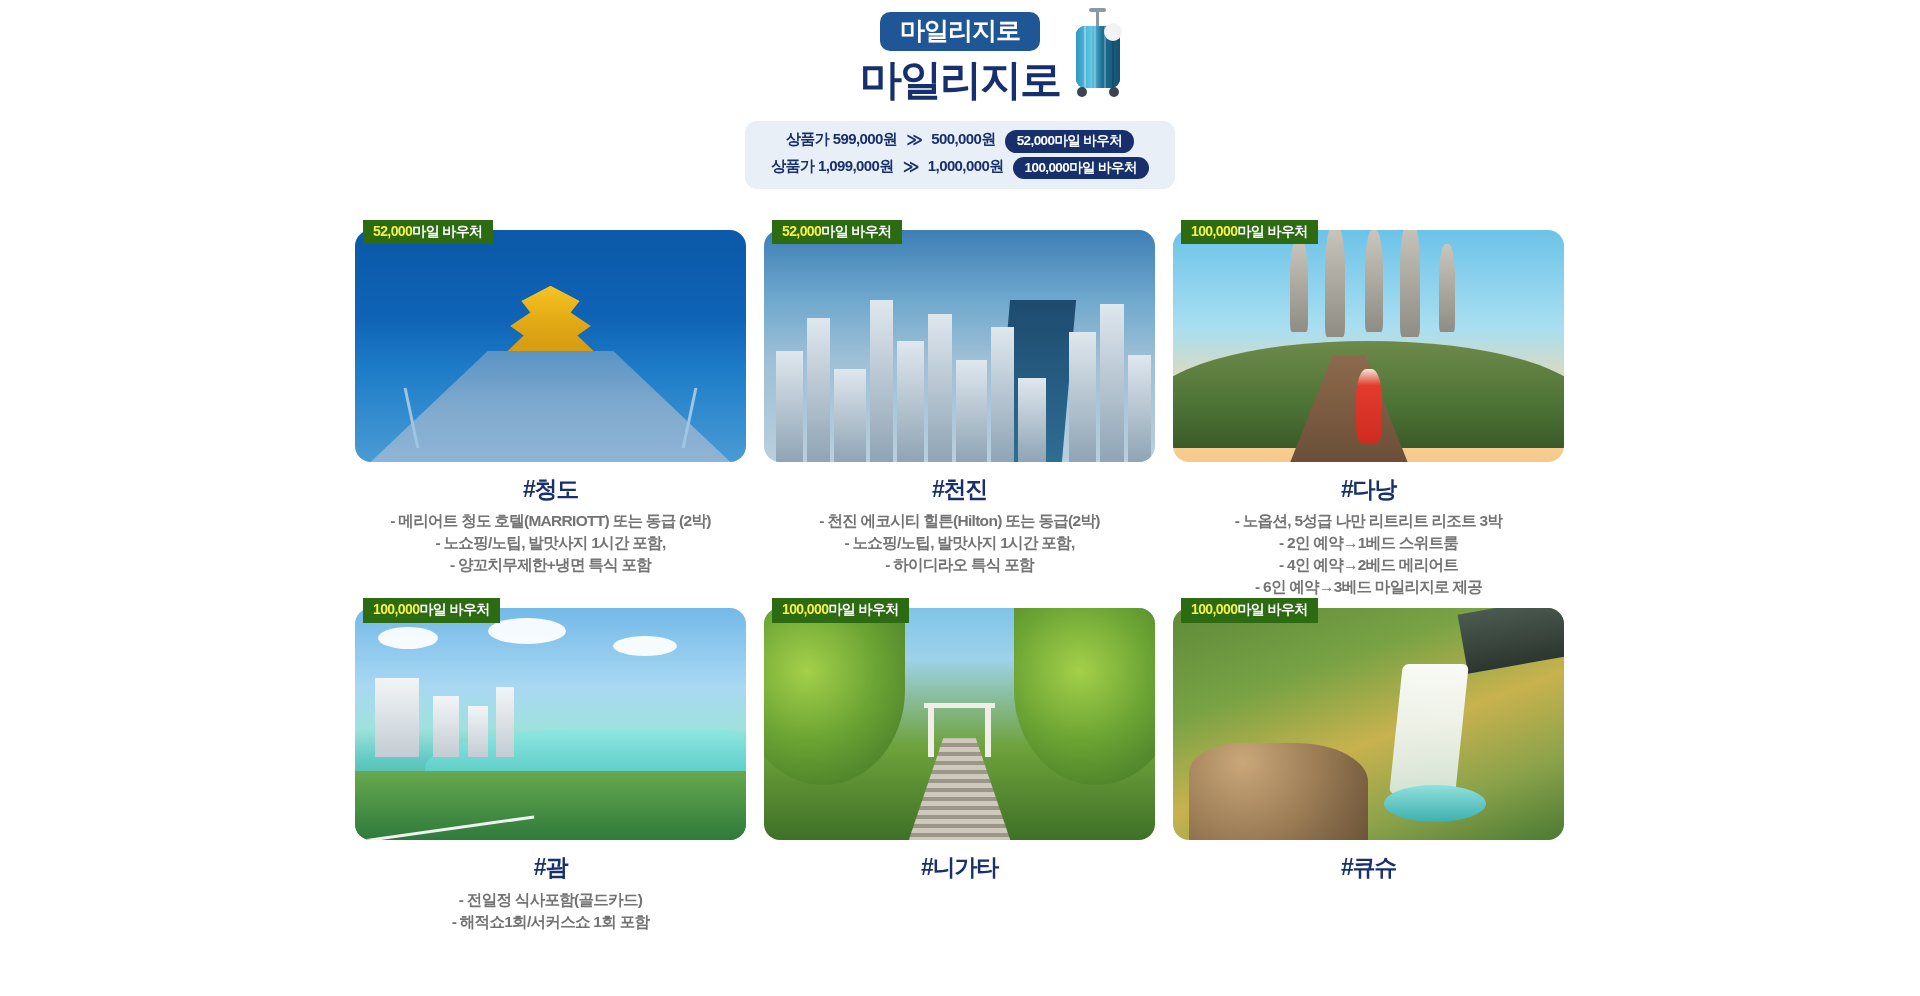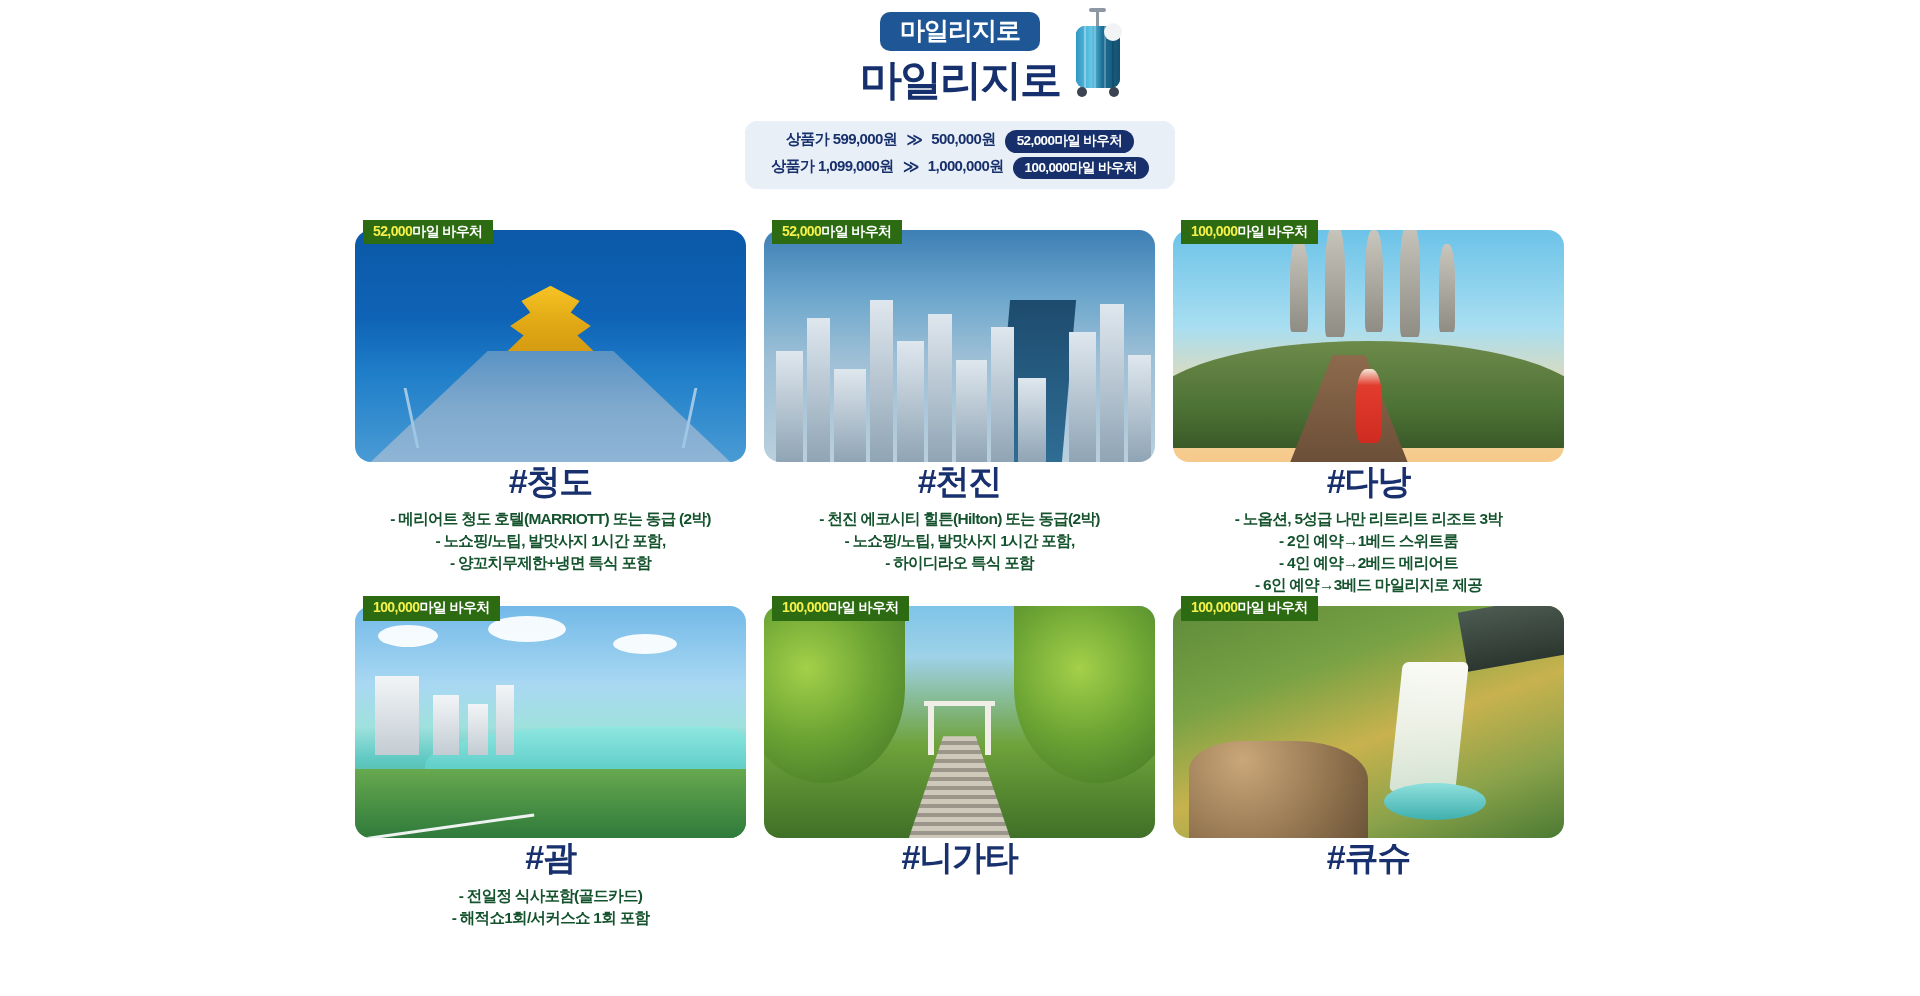--- a/index.html
+++ b/index.html
@@ -143,33 +143,33 @@
     font-size: 14px;
     font-weight: 800;
     letter-spacing: -0.6px;
     padding: 4px 10px 5px 10px;
     line-height: 1.1;
     white-space: nowrap;
   }
   .badge .w { color: #ffffff; }
 
   .card-title {
-    margin-top: 1px;
-    font-size: 34px;
+    margin-top: 15px;
+    font-size: 23px;
     font-weight: 900;
     color: #18306d;
     letter-spacing: -1.2px;
     line-height: 1.1;
   }
   .card-desc {
     margin-top: 8px;
     text-align: center;
     font-size: 15.5px;
     font-weight: 700;
-    color: #14532d;
+    color: #737373;
     letter-spacing: -0.7px;
     line-height: 1.42;
   }
   .card-desc div { white-space: nowrap; }
 
   
   .ph { position: absolute; inset: 0; }
 
   
   .ph-qingdao { background: linear-gradient(180deg,#0b59a8 0%, #0f63b6 38%, #1f7ec9 62%, #4a9bd4 100%); }

